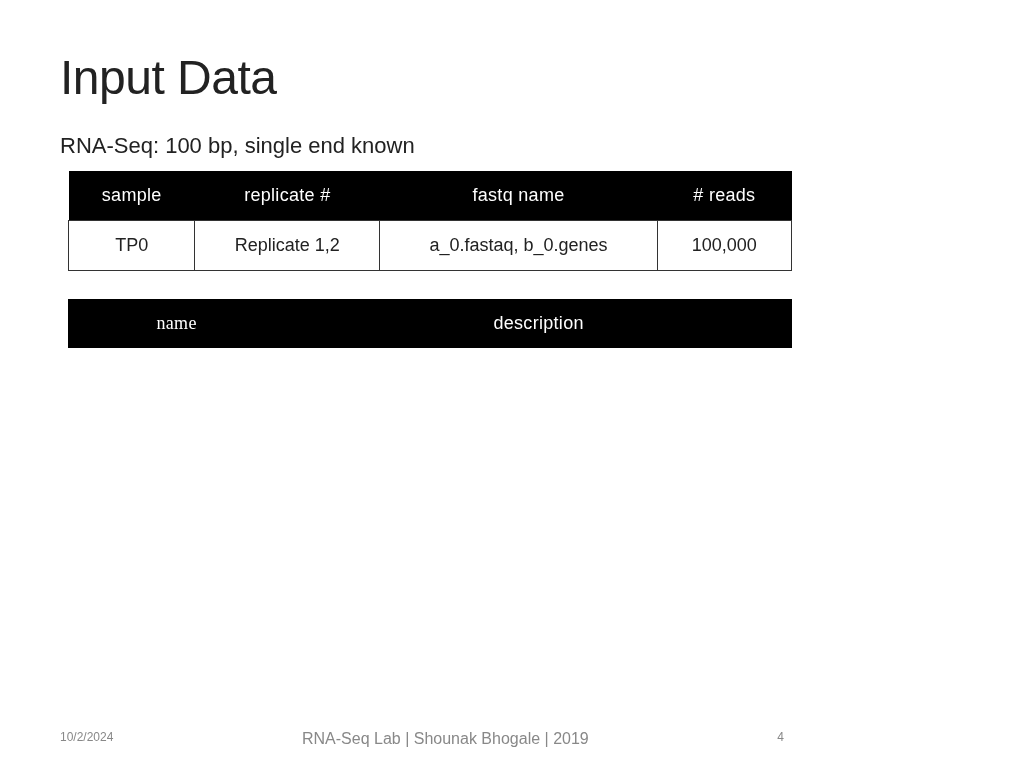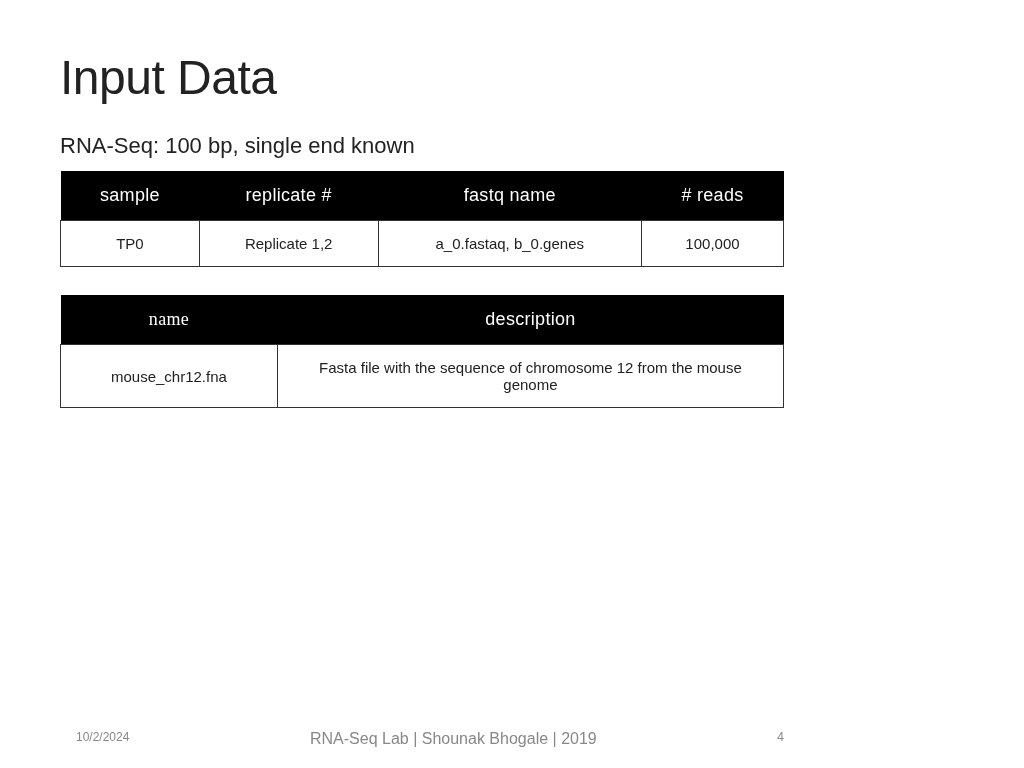--- a/index.html
+++ b/index.html
@@ -37,20 +37,21 @@
       font-size: 22px;
       font-weight: 400;
       color: #222222;
       margin-bottom: 12px;
     }
 
     table {
       width: 100%;
       border-collapse: collapse;
       margin-bottom: 28px;
+      margin-left: 8px;
     }
 
     thead tr {
       background-color: #000000;
       color: #ffffff;
     }
 
     thead th {
       padding: 14px 20px;
       font-size: 18px;
@@ -58,21 +59,21 @@
       text-align: center;
       letter-spacing: 0.3px;
     }
 
     tbody tr {
       background-color: #ffffff;
     }
 
     tbody td {
       padding: 14px 20px;
-      font-size: 15px;
+      font-size: 18px;
       font-weight: 400;
       text-align: center;
       border: 1px solid #333333;
       color: #222222;
     }
 
     .genome-table thead th:first-child {
       width: 30%;
       font-family: Liberation Serif, serif;
     }
@@ -81,21 +82,21 @@
       width: 70%;
     }
 
     .genome-table tbody td:last-child {
       text-align: center;
     }
 
     .footer {
       position: absolute;
       bottom: 20px;
-      left: 16px;
+      left: 0;
       right: 0;
       display: flex;
       justify-content: space-between;
       padding: 0 60px;
       font-size: 12px;
       color: #888888;
     }
 
     .footer-left {
       font-size: 12px;
@@ -140,24 +141,20 @@
 
 
   <table class="genome-table">
     <thead>
       <tr>
         <th>name</th>
         <th>description</th>
       </tr>
     </thead>
     <tbody>
-      <tr>
-        <td>mouse_chr12.fna</td>
-        <td>Fasta file with the sequence of chromosome 12 from the mouse genome</td>
-      </tr>
     </tbody>
   </table>
 
   <div class="footer">
     <span class="footer-left">10/2/2024</span>
     <span class="footer-center">RNA-Seq Lab  |  Shounak Bhogale | 2019</span>
     <span class="footer-right">4</span>
   </div>
 
 </div>

